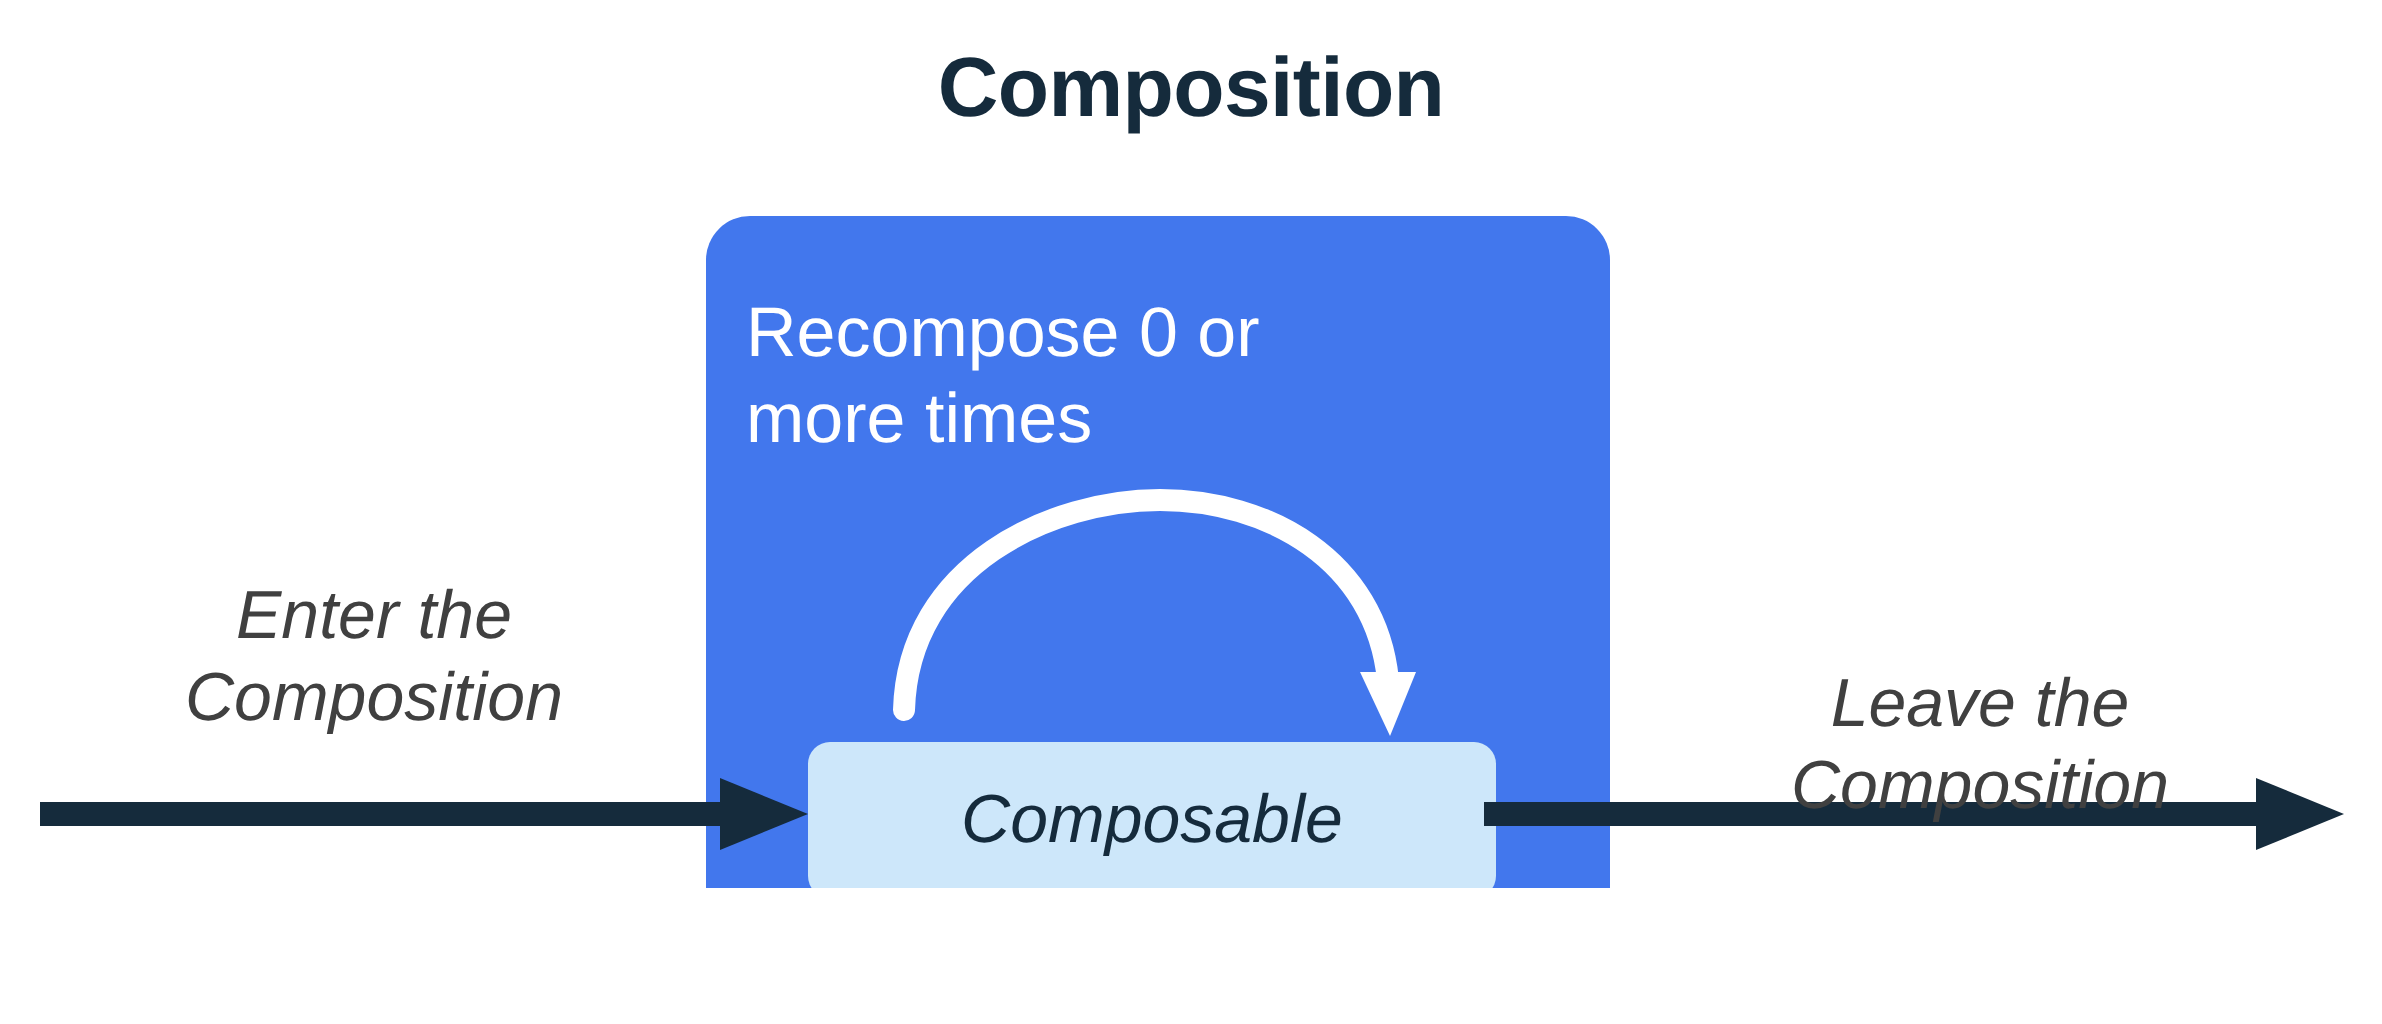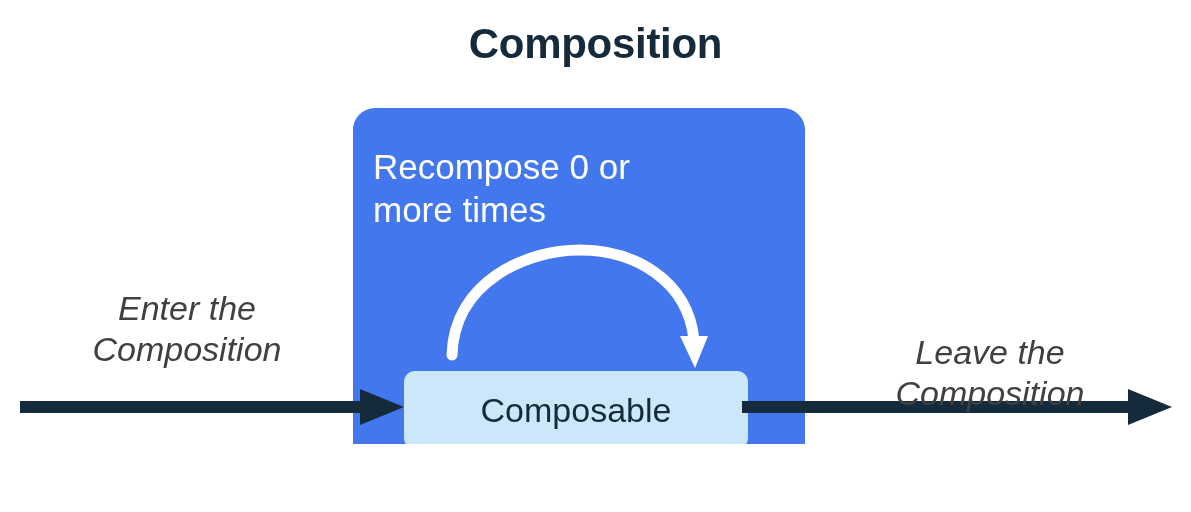--- a/index.html
+++ b/index.html
@@ -122,21 +122,21 @@
   <div id="composition-box">
 
     <svg id="recompose-arc" viewBox="0 0 300 130" width="300" height="130" style="left:77px; top:132px; position:absolute;">
       <path d="M 22 115 C 24 42, 96 10, 150 10 C 204 10, 258 40, 264 100" fill="none" stroke="#ffffff" stroke-width="11" stroke-linecap="round"></path>
       <path d="M 250 96 L 278 96 L 265 128 Z" fill="#ffffff"></path>
     </svg>
 
     <div id="recompose-label" style="left:20px; top:38px; width:412px;">Recompose 0 or
 more times</div>
 
-    <div id="composable-box" style="left:51px; top:263px;">
+    <div id="composable-box" style="left:51px; top:263px;font-style:italic;">
       <div id="composable-label">Composable</div>
     </div>
   </div>
 
   <svg id="enter-arrow" class="flow-arrow" viewBox="0 0 390 42" width="390" height="42">
     <rect x="0" y="15" width="350" height="12" fill="#152B3C"></rect>
     <path d="M 340 3 L 384 21 L 340 39 Z" fill="#152B3C"></path>
   </svg>
 
   <svg id="leave-arrow" class="flow-arrow" viewBox="0 0 436 42" width="436" height="42">

